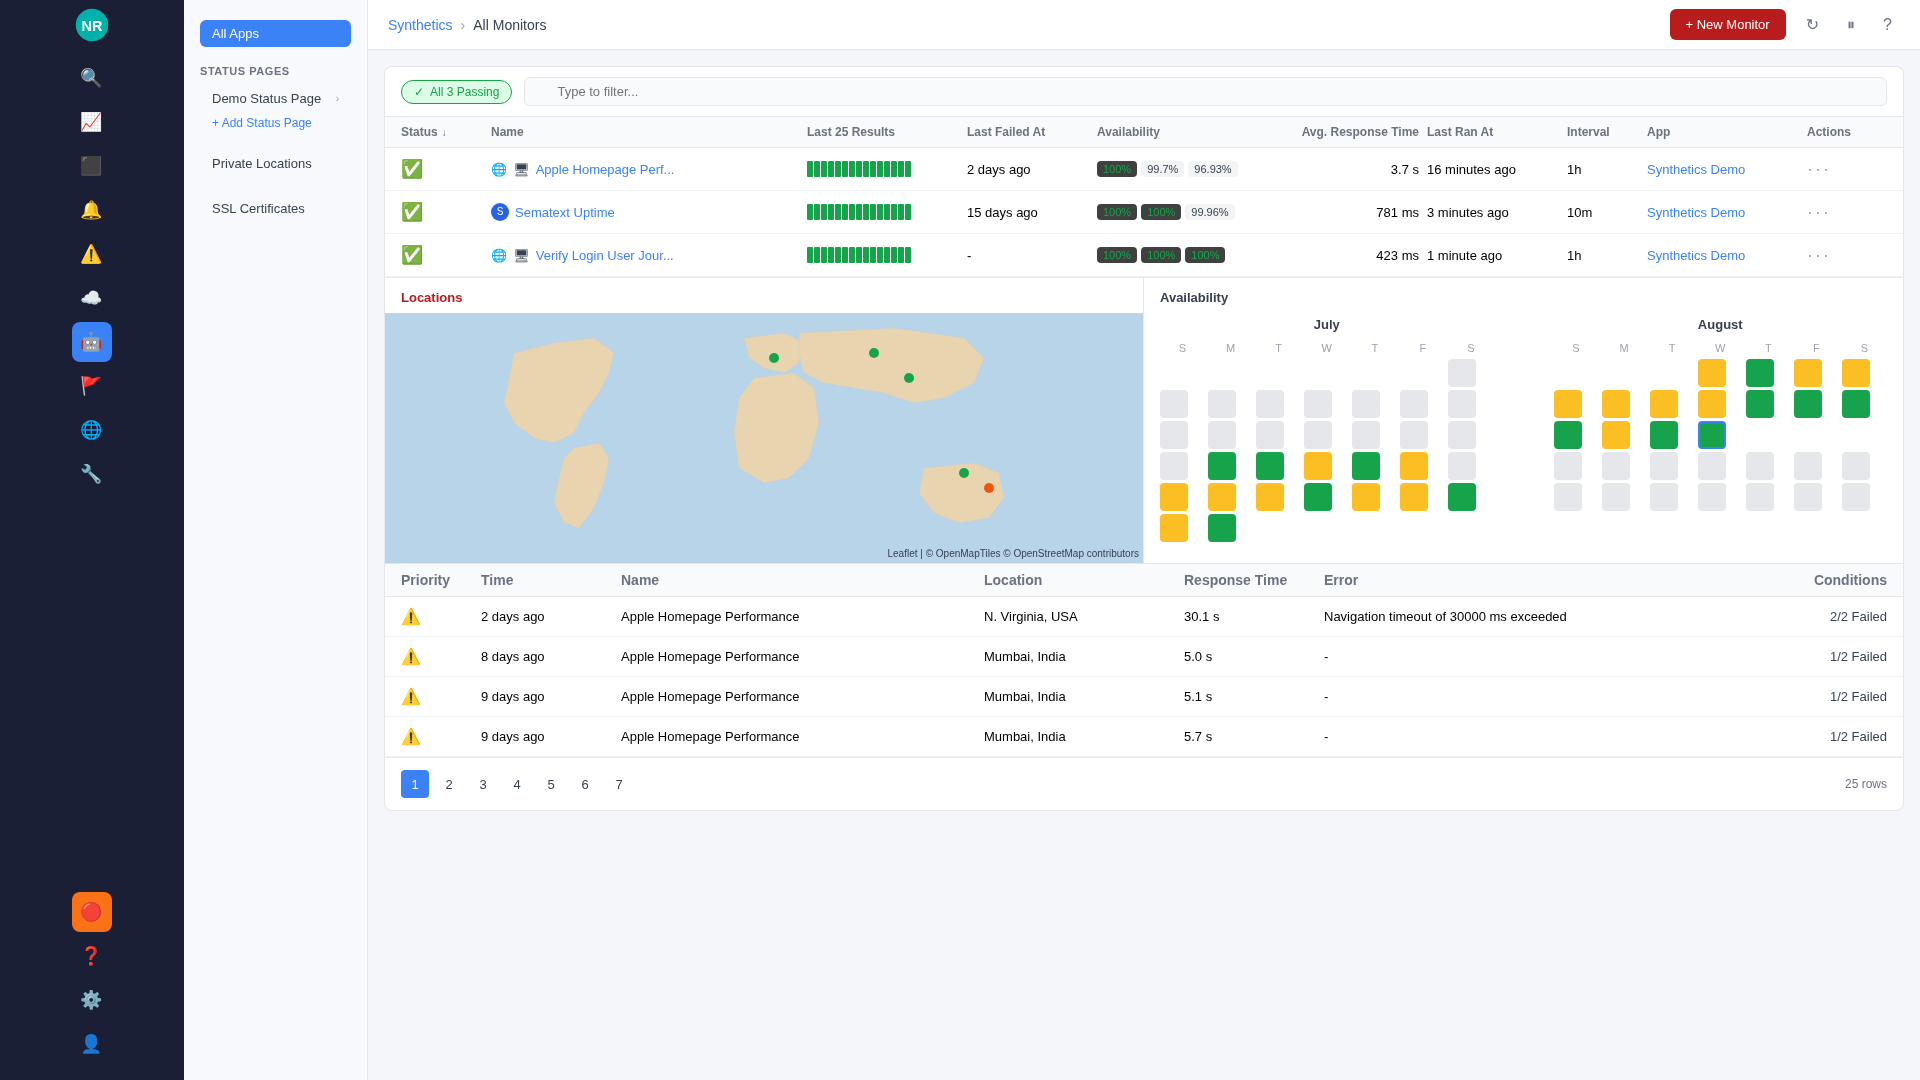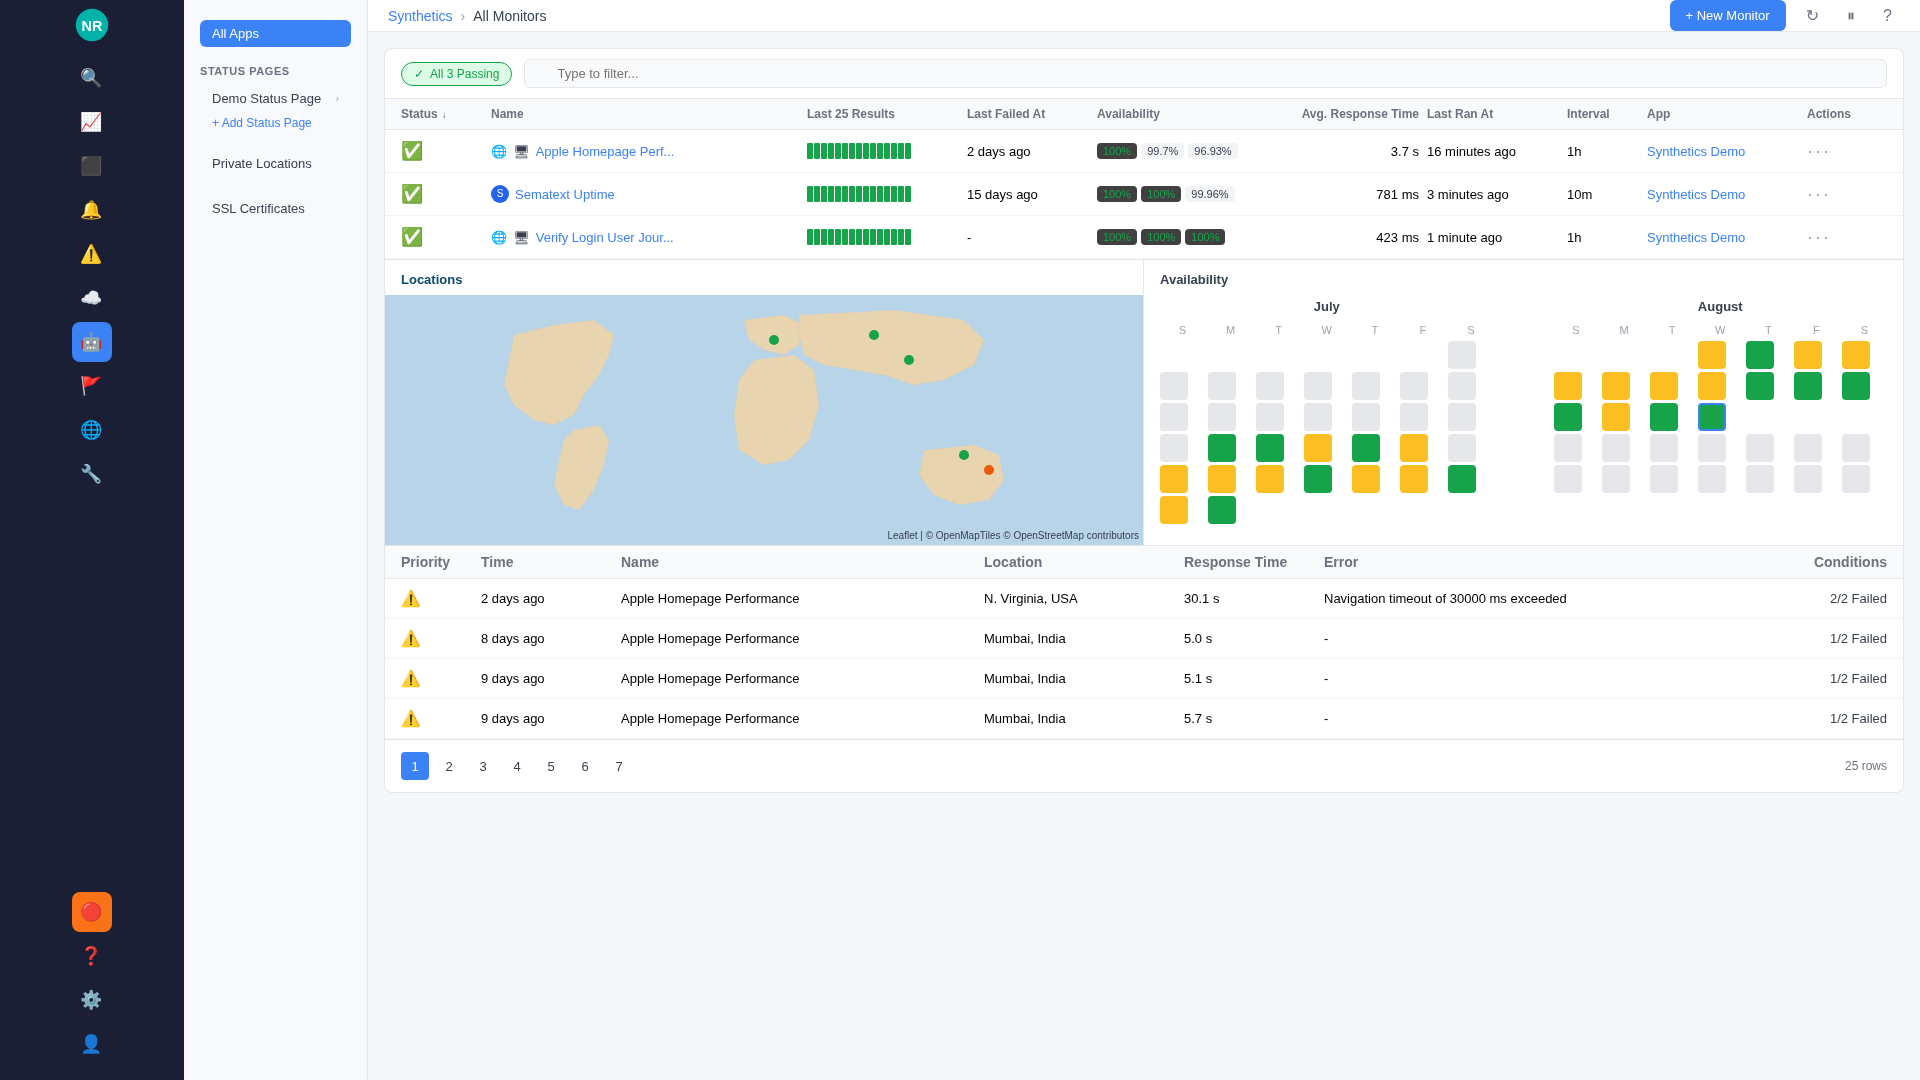--- a/index.html
+++ b/index.html
@@ -57,36 +57,36 @@
     .left-panel-item.selected { background: #3b82f6; color: white; font-weight: 500; }
     .add-link { color: #3b82f6; display: flex; align-items: center; gap: 4px; padding: 4px 12px; cursor: pointer; font-size: 12px; }
     .demo-status-page { display: flex; align-items: center; justify-content: space-between; padding: 6px 12px; border-radius: 6px; cursor: pointer; color: #374151; }
     .chevron { font-size: 10px; color: #9ca3af; }
 
     
     .main { flex: 1; display: flex; flex-direction: column; height: 100%; overflow: hidden; }
 
     
     .header {
-      height: 32px;
+      height: 50px;
       background: white;
       border-bottom: 1px solid #e5e7eb;
       display: flex;
       align-items: center;
       padding: 0 20px;
       justify-content: space-between;
       flex-shrink: 0;
     }
     .breadcrumb { display: flex; align-items: center; gap: 8px; font-size: 14px; }
     .breadcrumb-link { color: #3b82f6; cursor: pointer; text-decoration: none; }
     .breadcrumb-sep { color: #9ca3af; }
     .breadcrumb-current { color: #374151; font-weight: 500; }
     .header-actions { display: flex; align-items: center; gap: 12px; }
     .new-monitor-btn {
-      background: #3b82f6; color: white; border: none; border-radius: 6px;
+      background: #b91c1c; color: white; border: none; border-radius: 6px;
       padding: 8px 16px; cursor: pointer; font-size: 13px; font-weight: 500;
       display: flex; align-items: center; gap: 6px;
     }
     .icon-btn { background: none; border: none; cursor: pointer; color: #6b7280; font-size: 16px; padding: 4px 8px; }
 
     
     .content { flex: 1; overflow-y: auto; padding: 16px; background: #f5f6fa; }
 
     
     .filter-bar { display: flex; align-items: center; gap: 12px; margin-bottom: 0; background: white; border: 1px solid #e5e7eb; border-radius: 8px 8px 0 0; padding: 10px 16px; border-bottom: none; }
@@ -109,21 +109,21 @@
     .app-link { color: #3b82f6; cursor: pointer; }
     .actions-btn { color: #9ca3af; cursor: pointer; font-size: 18px; letter-spacing: 2px; }
     .col-header { display: flex; align-items: center; gap: 4px; }
     .sort-arrow { font-size: 10px; }
 
     
     .bottom-panels { display: grid; grid-template-columns: 1fr 1fr; gap: 0; background: white; border: 1px solid #e5e7eb; border-top: none; }
 
     
     .map-panel { border-right: 1px solid #e5e7eb; }
-    .panel-title { font-size: 13px; font-weight: 600; color: #0c4a6e; padding: 12px 16px 8px; }
+    .panel-title { font-size: 13px; font-weight: 600; color: #b91c1c; padding: 12px 16px 8px; }
     .map-container { height: 250px; background: #b8d4e8; position: relative; overflow: hidden; }
     .map-svg { width: 100%; height: 100%; }
     .map-credit { position: absolute; bottom: 4px; right: 4px; font-size: 10px; color: #374151; }
 
     
     .avail-panel { padding: 12px 16px; }
     .avail-title { font-size: 13px; font-weight: 600; color: #374151; margin-bottom: 12px; }
     .calendars { display: flex; gap: 60px; }
     .calendar { flex: 1; }
     .cal-month { font-size: 13px; font-weight: 600; color: #374151; text-align: center; margin-bottom: 8px; }

